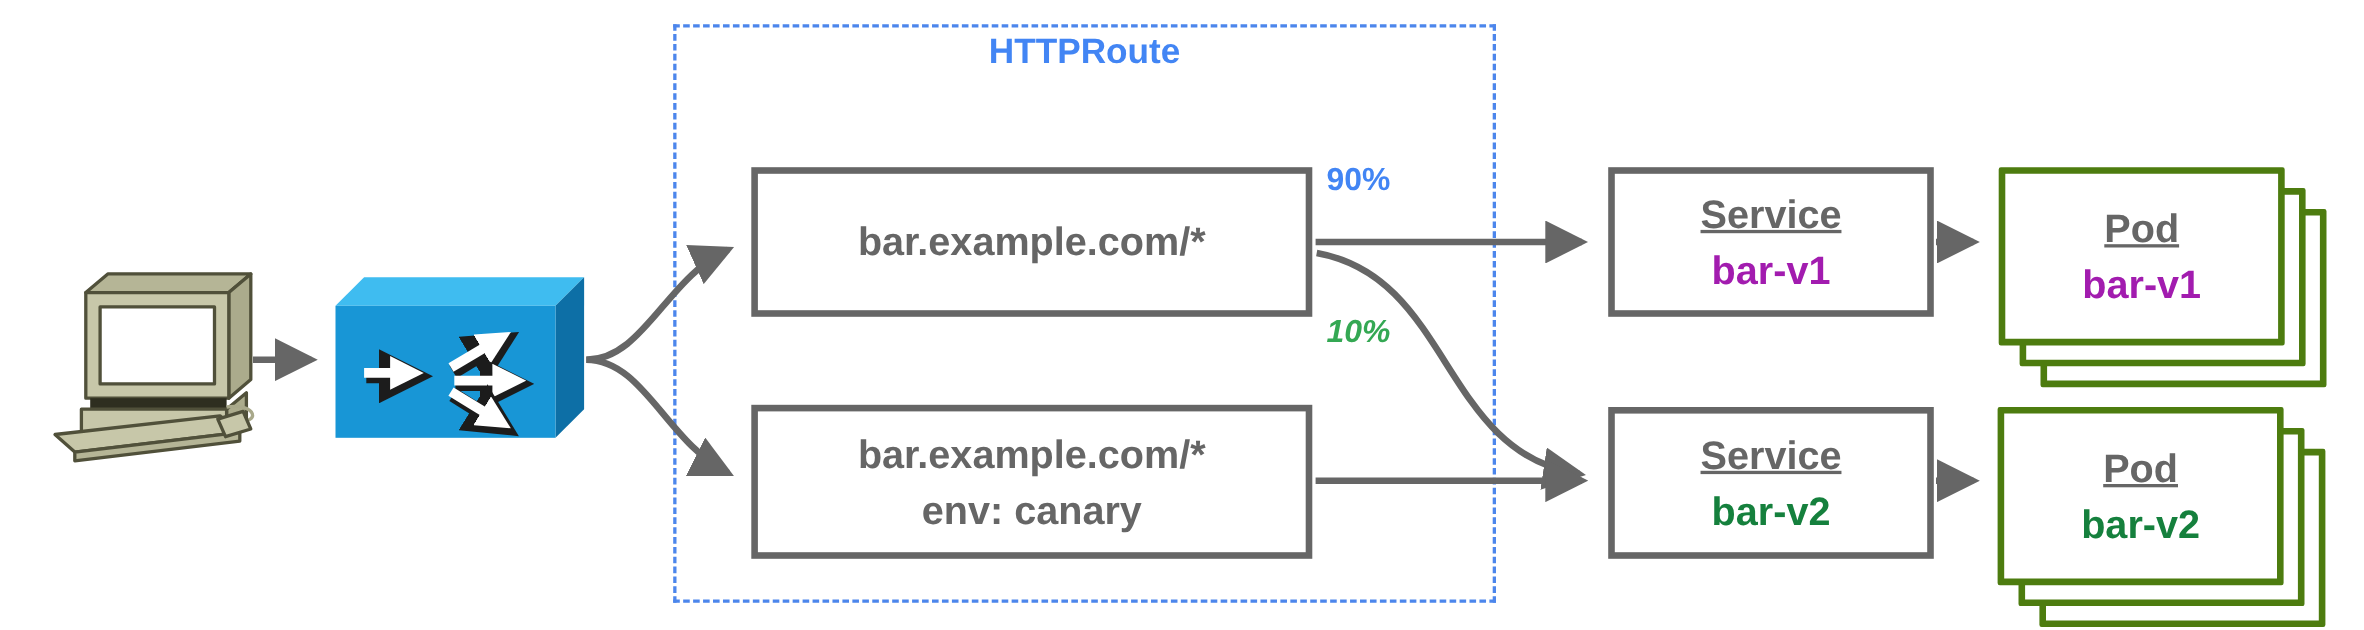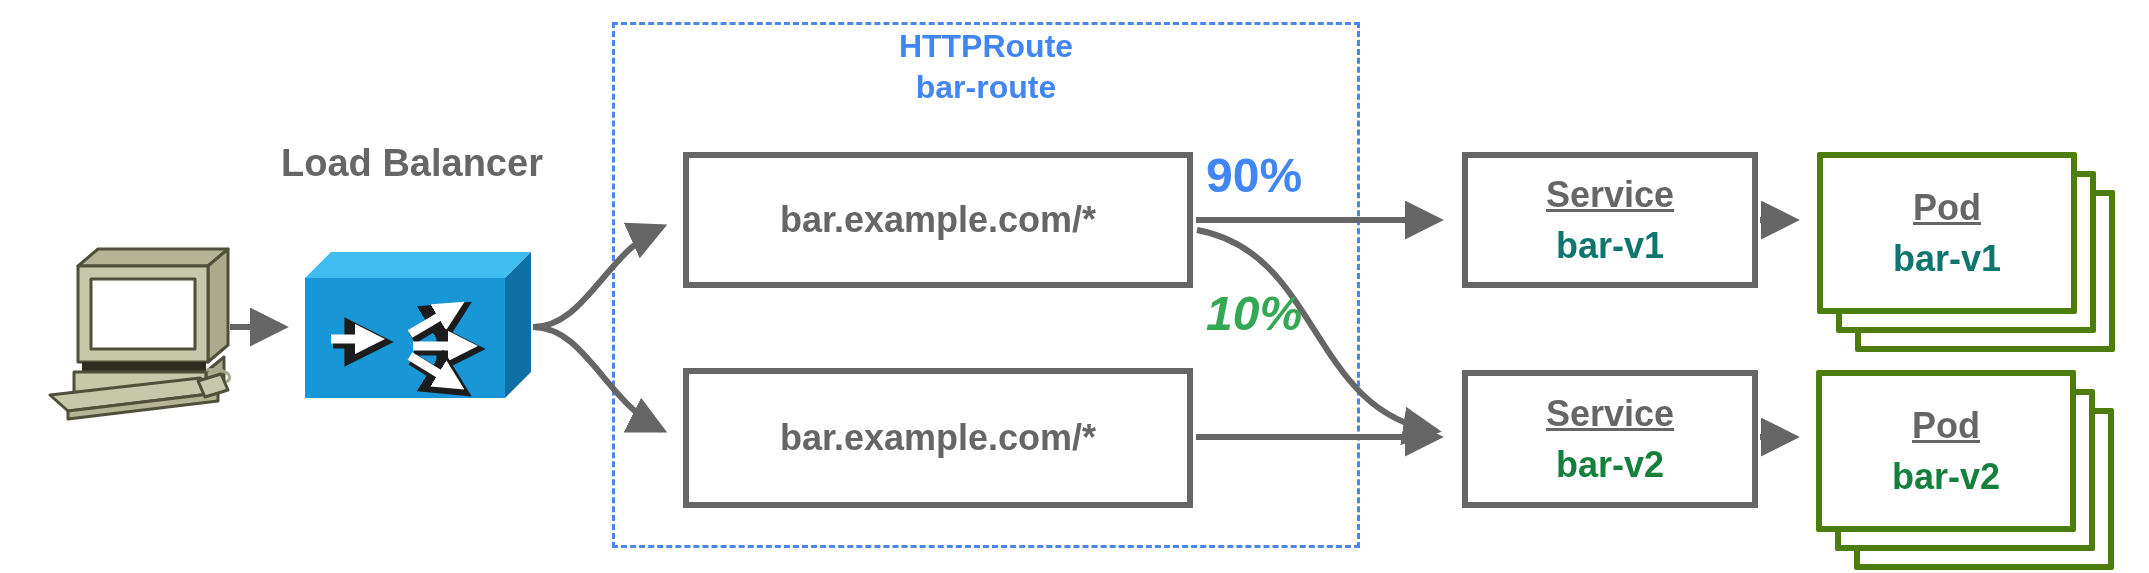--- a/index.html
+++ b/index.html
@@ -22,24 +22,24 @@
   }
   .box{
     position:absolute;background:#fff;border:6px solid #666;box-sizing:border-box;
     display:flex;flex-direction:column;align-items:center;justify-content:center;
     font-size:36px;line-height:1.42;color:#666;text-align:center;z-index:3;
   }
   .route-1{left:683px;top:152px;width:510px;height:136px;}
   .route-2{left:683px;top:368px;width:510px;height:140px;}
   .svc-1{left:1462px;top:152px;width:296px;height:136px;}
   .svc-2{left:1462px;top:370px;width:296px;height:138px;}
-  .pct{position:absolute;font-size:48px;z-index:3;}
+  .pct{position:absolute;font-size:29px;z-index:3;}
   .pct-90{left:1206px;top:148px;color:#4285F4;}
   .pct-10{left:1206px;top:286px;color:#34A853;font-style:italic;}
-  .blue{color:#0f766e;}
+  .blue{color:#a21caf;}
   .green{color:#15803d;}
   .gray{color:#666;text-decoration:underline;}
   .pod-stack{position:absolute;width:300px;height:180px;z-index:3;}
   .pod-stack-1{left:1817px;top:152px;}
   .pod-stack-2{left:1816px;top:370px;}
   .pod-card{
     position:absolute;width:260px;height:162px;background:#fff;
     border:6px solid #4d7c0f;box-sizing:border-box;border-radius:2px;
   }
   .pod-card.back-2{left:38px;top:38px;}
@@ -111,32 +111,31 @@
       <path d="M 533 327 C 585 327, 606 252, 662 227" marker-end="url(#ah)"></path>
       <path d="M 533 327 C 585 327, 606 402, 662 430" marker-end="url(#ah)"></path>
       <path d="M 1196 220 L 1438 220" marker-end="url(#ah)"></path>
       <path d="M 1197 230 C 1320 252, 1310 412, 1436 431" marker-end="url(#ah)"></path>
       <path d="M 1196 437 L 1438 437" marker-end="url(#ah)"></path>
       <path d="M 1760 220 L 1794 220" marker-end="url(#ah)"></path>
       <path d="M 1760 437 L 1794 437" marker-end="url(#ah)"></path>
     </g>
   </svg>
 
-  <div class="lb-label">Load Balancer</div>
 
   <div class="diagram-title">
     <div>HTTPRoute</div>
-    <div>bar-route</div>
   </div>
 
   <div class="box route-1">
     <div>bar.example.com/*</div>
   </div>
   <div class="box route-2">
     <div>bar.example.com/*</div>
+    <div>env: canary</div>
   </div>
 
   <div class="pct pct-90">90%</div>
   <div class="pct pct-10">10%</div>
 
   <div class="box svc-1">
     <div class="gray">Service</div>
     <div class="blue">bar-v1</div>
   </div>
   <div class="box svc-2">

